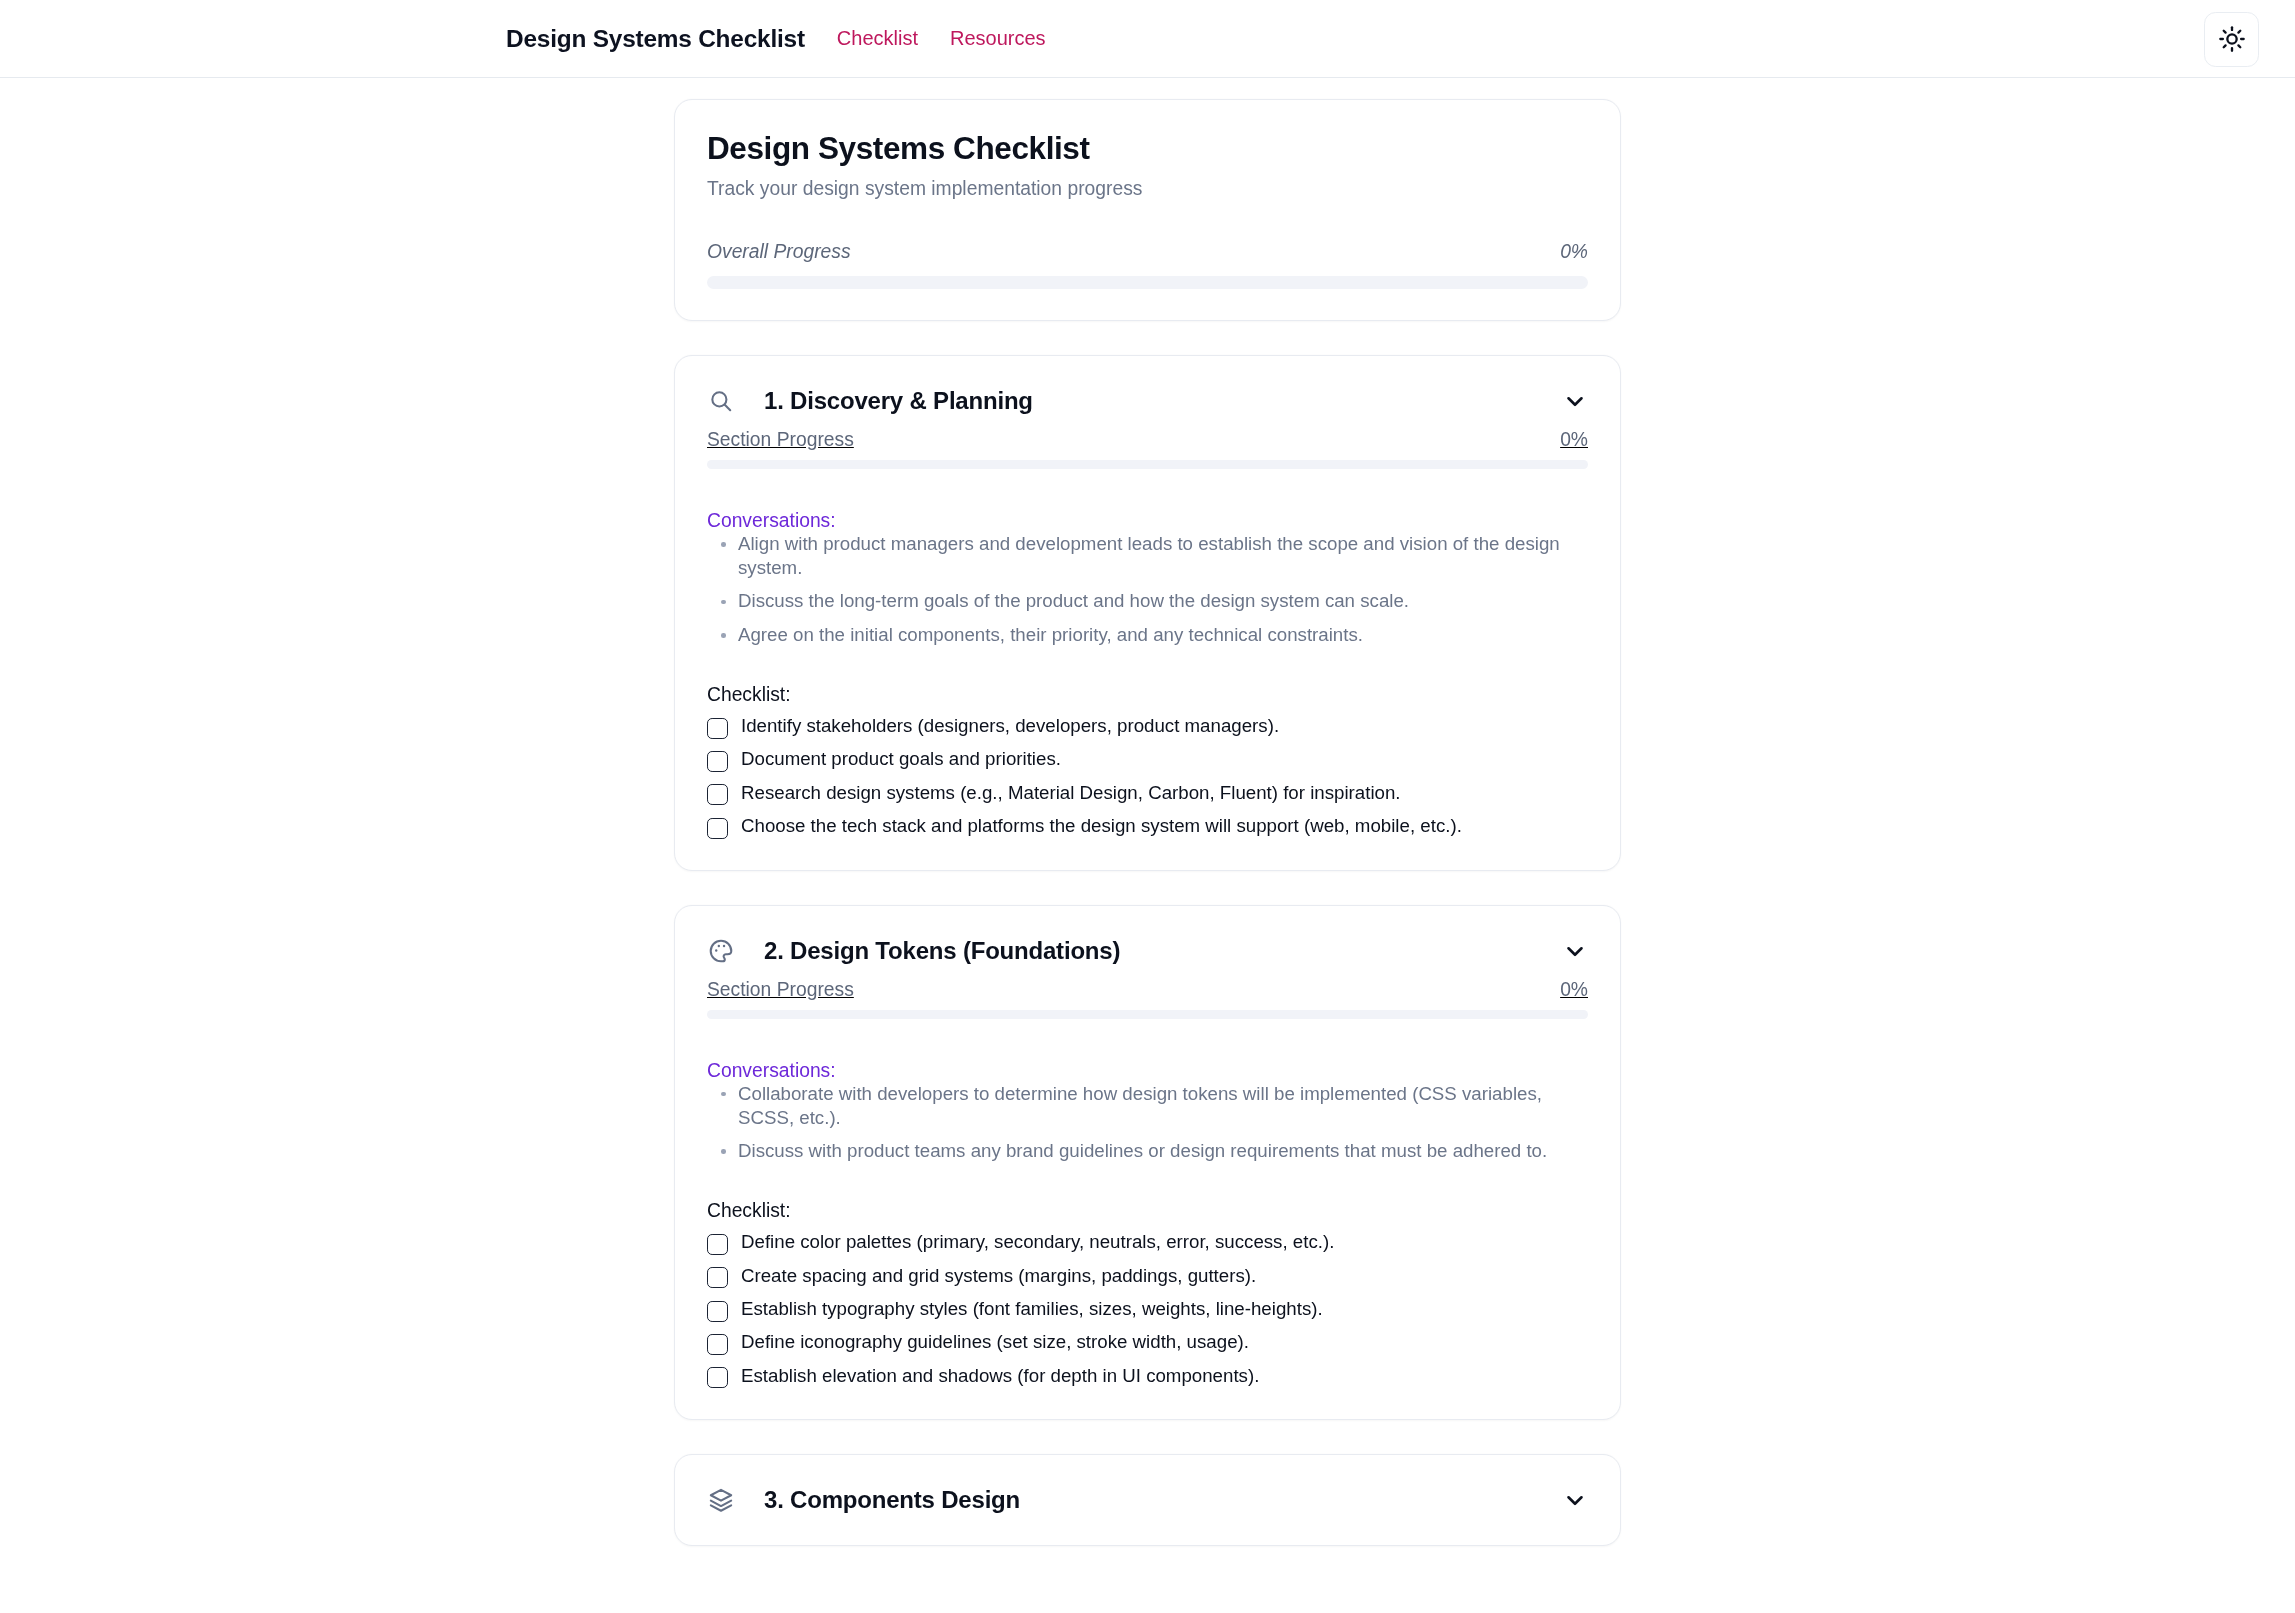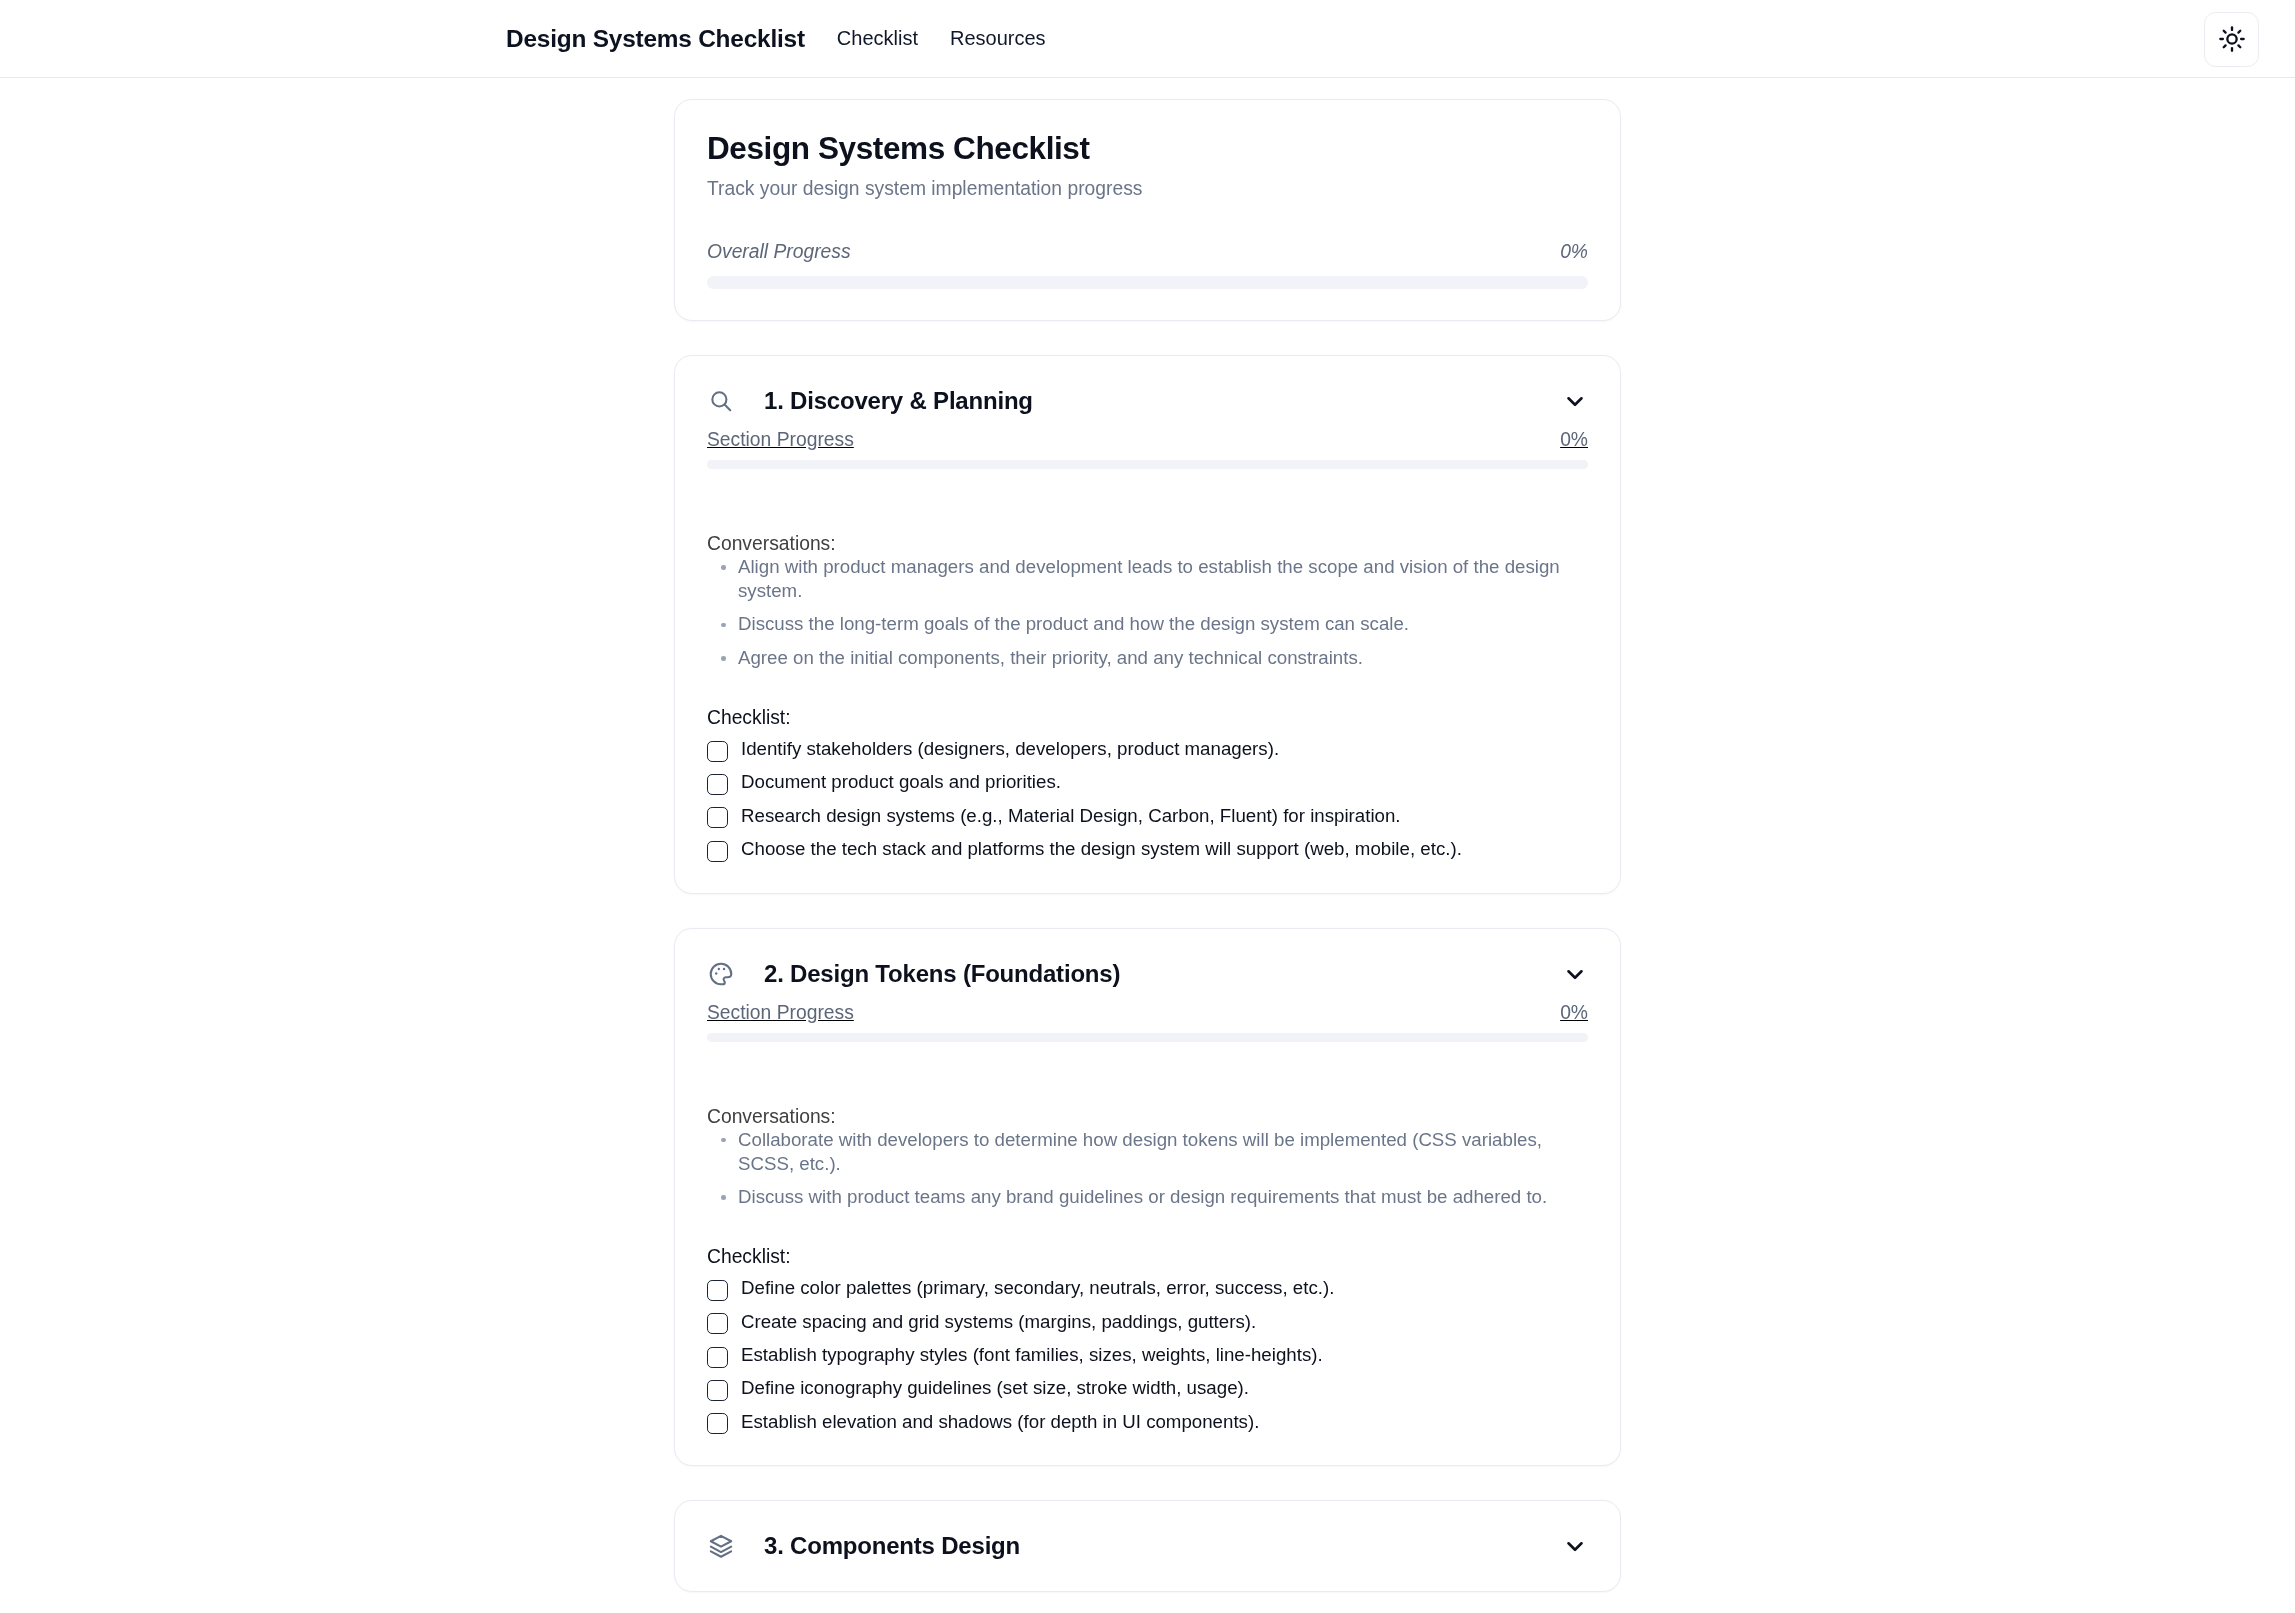--- a/index.html
+++ b/index.html
@@ -31,21 +31,21 @@
     white-space: nowrap;
   }
   .nav-links {
     display: flex;
     align-items: center;
     gap: 32px;
     margin-left: 32px;
   }
   .nav-link {
     font-size: 20px;
-    color: #0f172a;
+    color: #be185d;
     white-space: nowrap;
     cursor: pointer;
   }
   .theme-toggle {
     position: absolute;
     right: 36px;
     top: 11.6px;
     width: 55px;
     height: 55px;
     border: 1.3px solid #e9edf2;
@@ -180,22 +180,22 @@
   }
   .section-progress-fill {
     height: 100%;
     width: 0%;
     background: #0c111d;
     border-radius: 643px;
   }
 
   .block-label {
     font-size: 19.3px;
-    color: #404040;
-    margin-top: 64px;
+    color: #6d28d9;
+    margin-top: 41px;
   }
   .block-label.dark {
     color: #0c111d;
     font-weight: normal;
     margin-top: 37px;
   }
 
   .bullets {
     list-style: none;
   }

